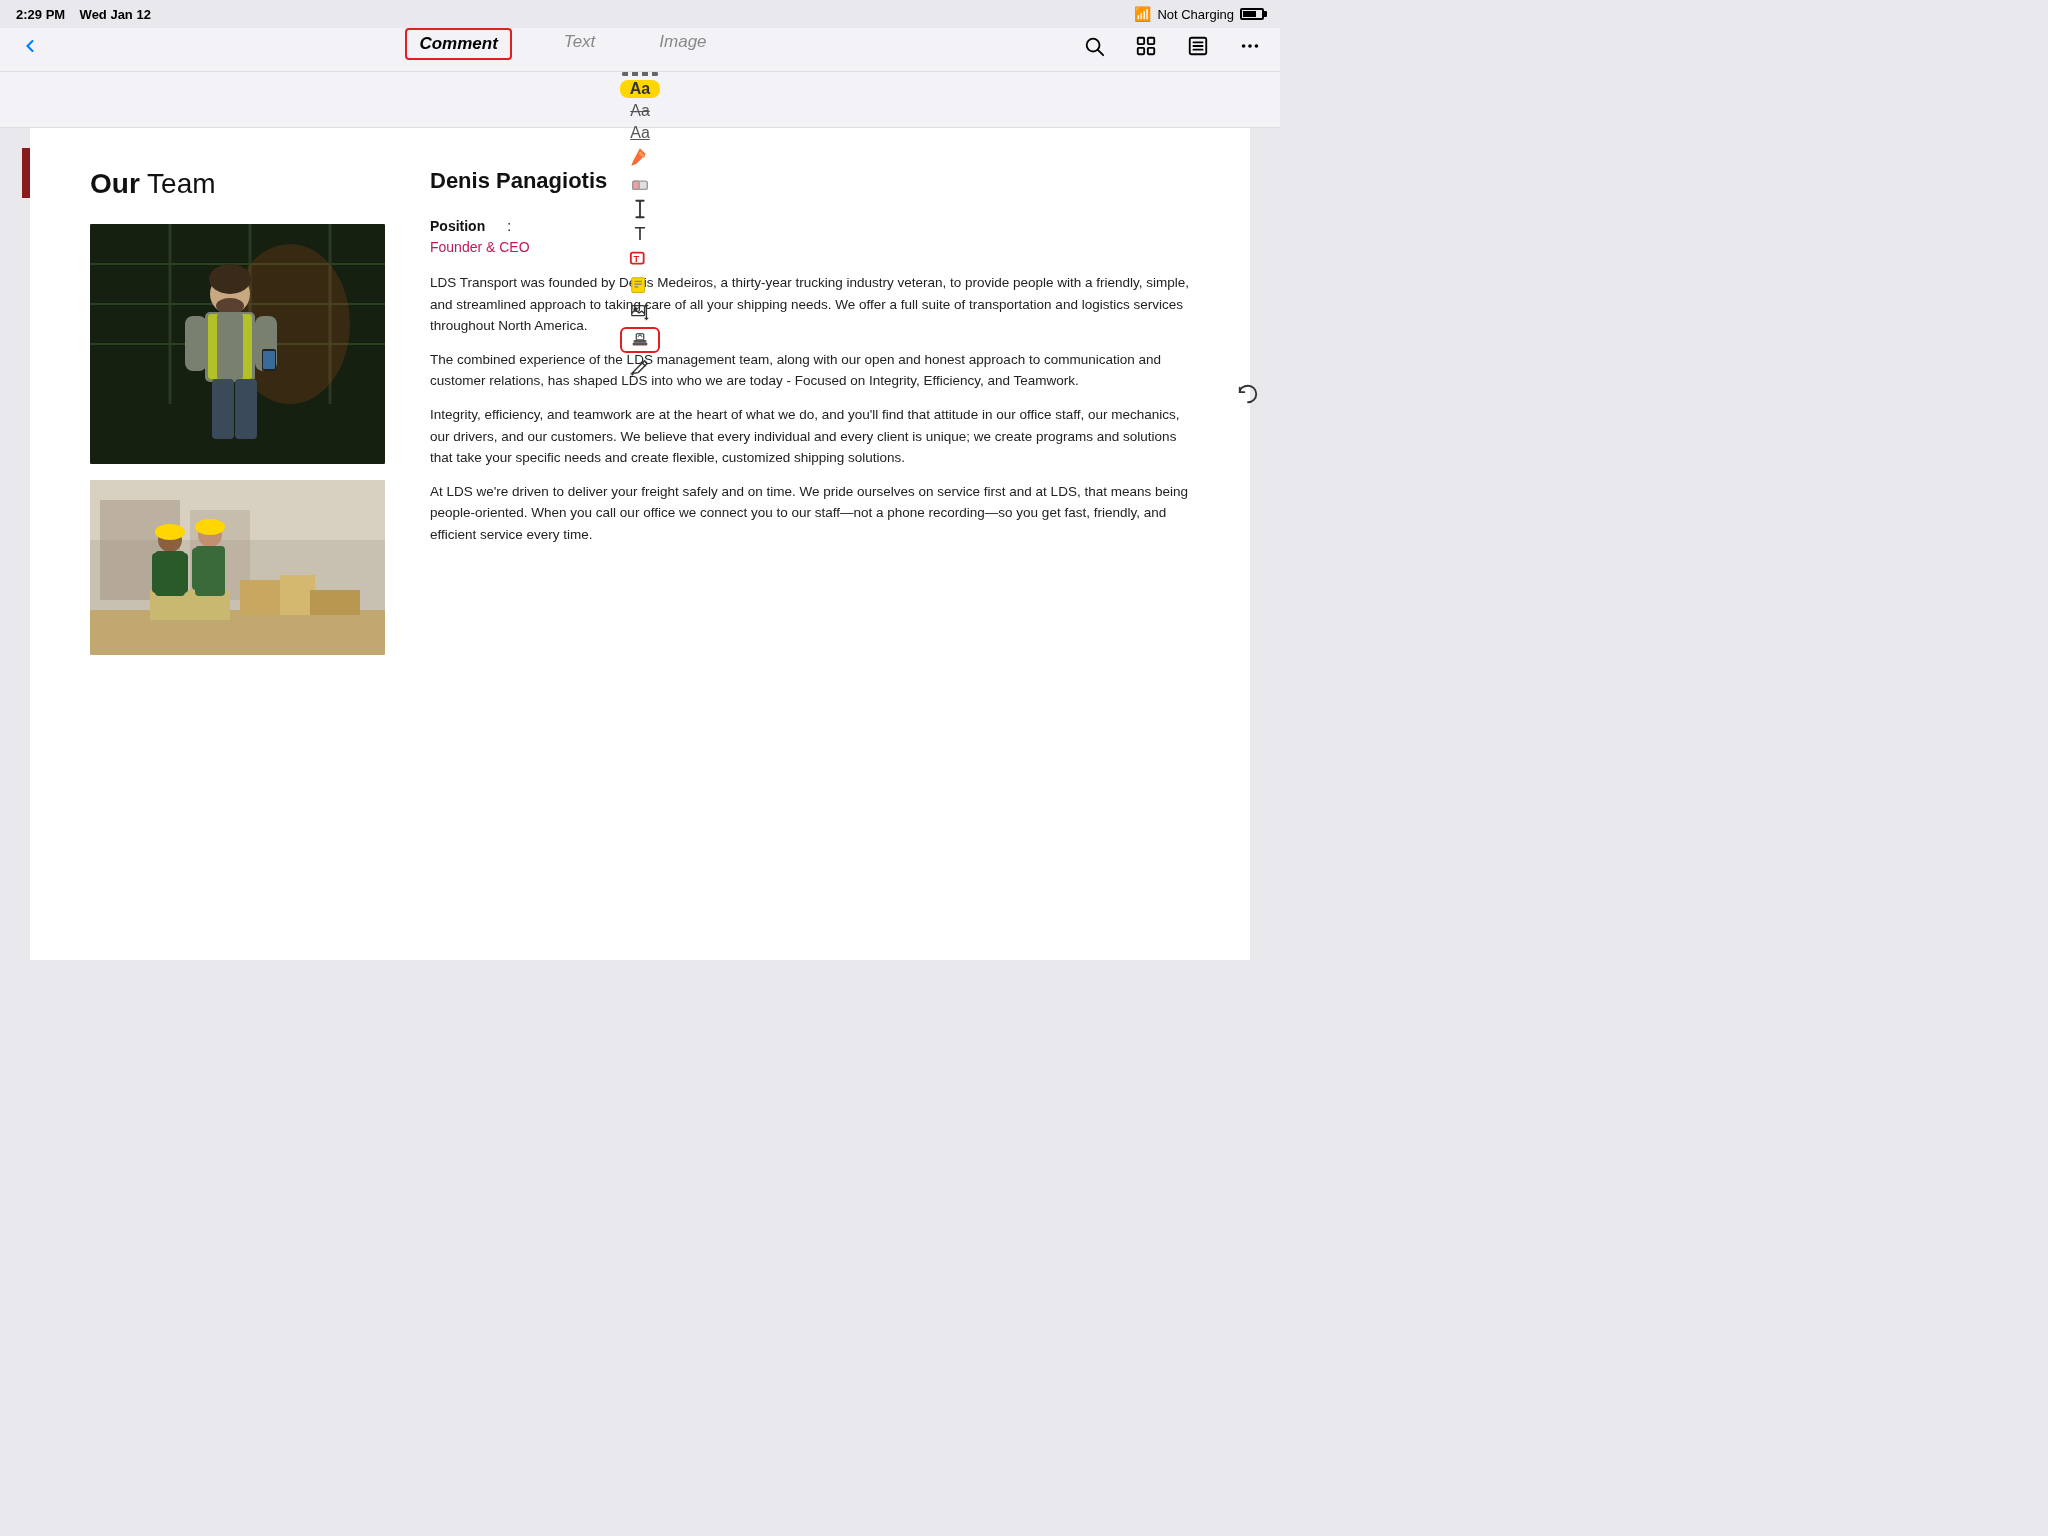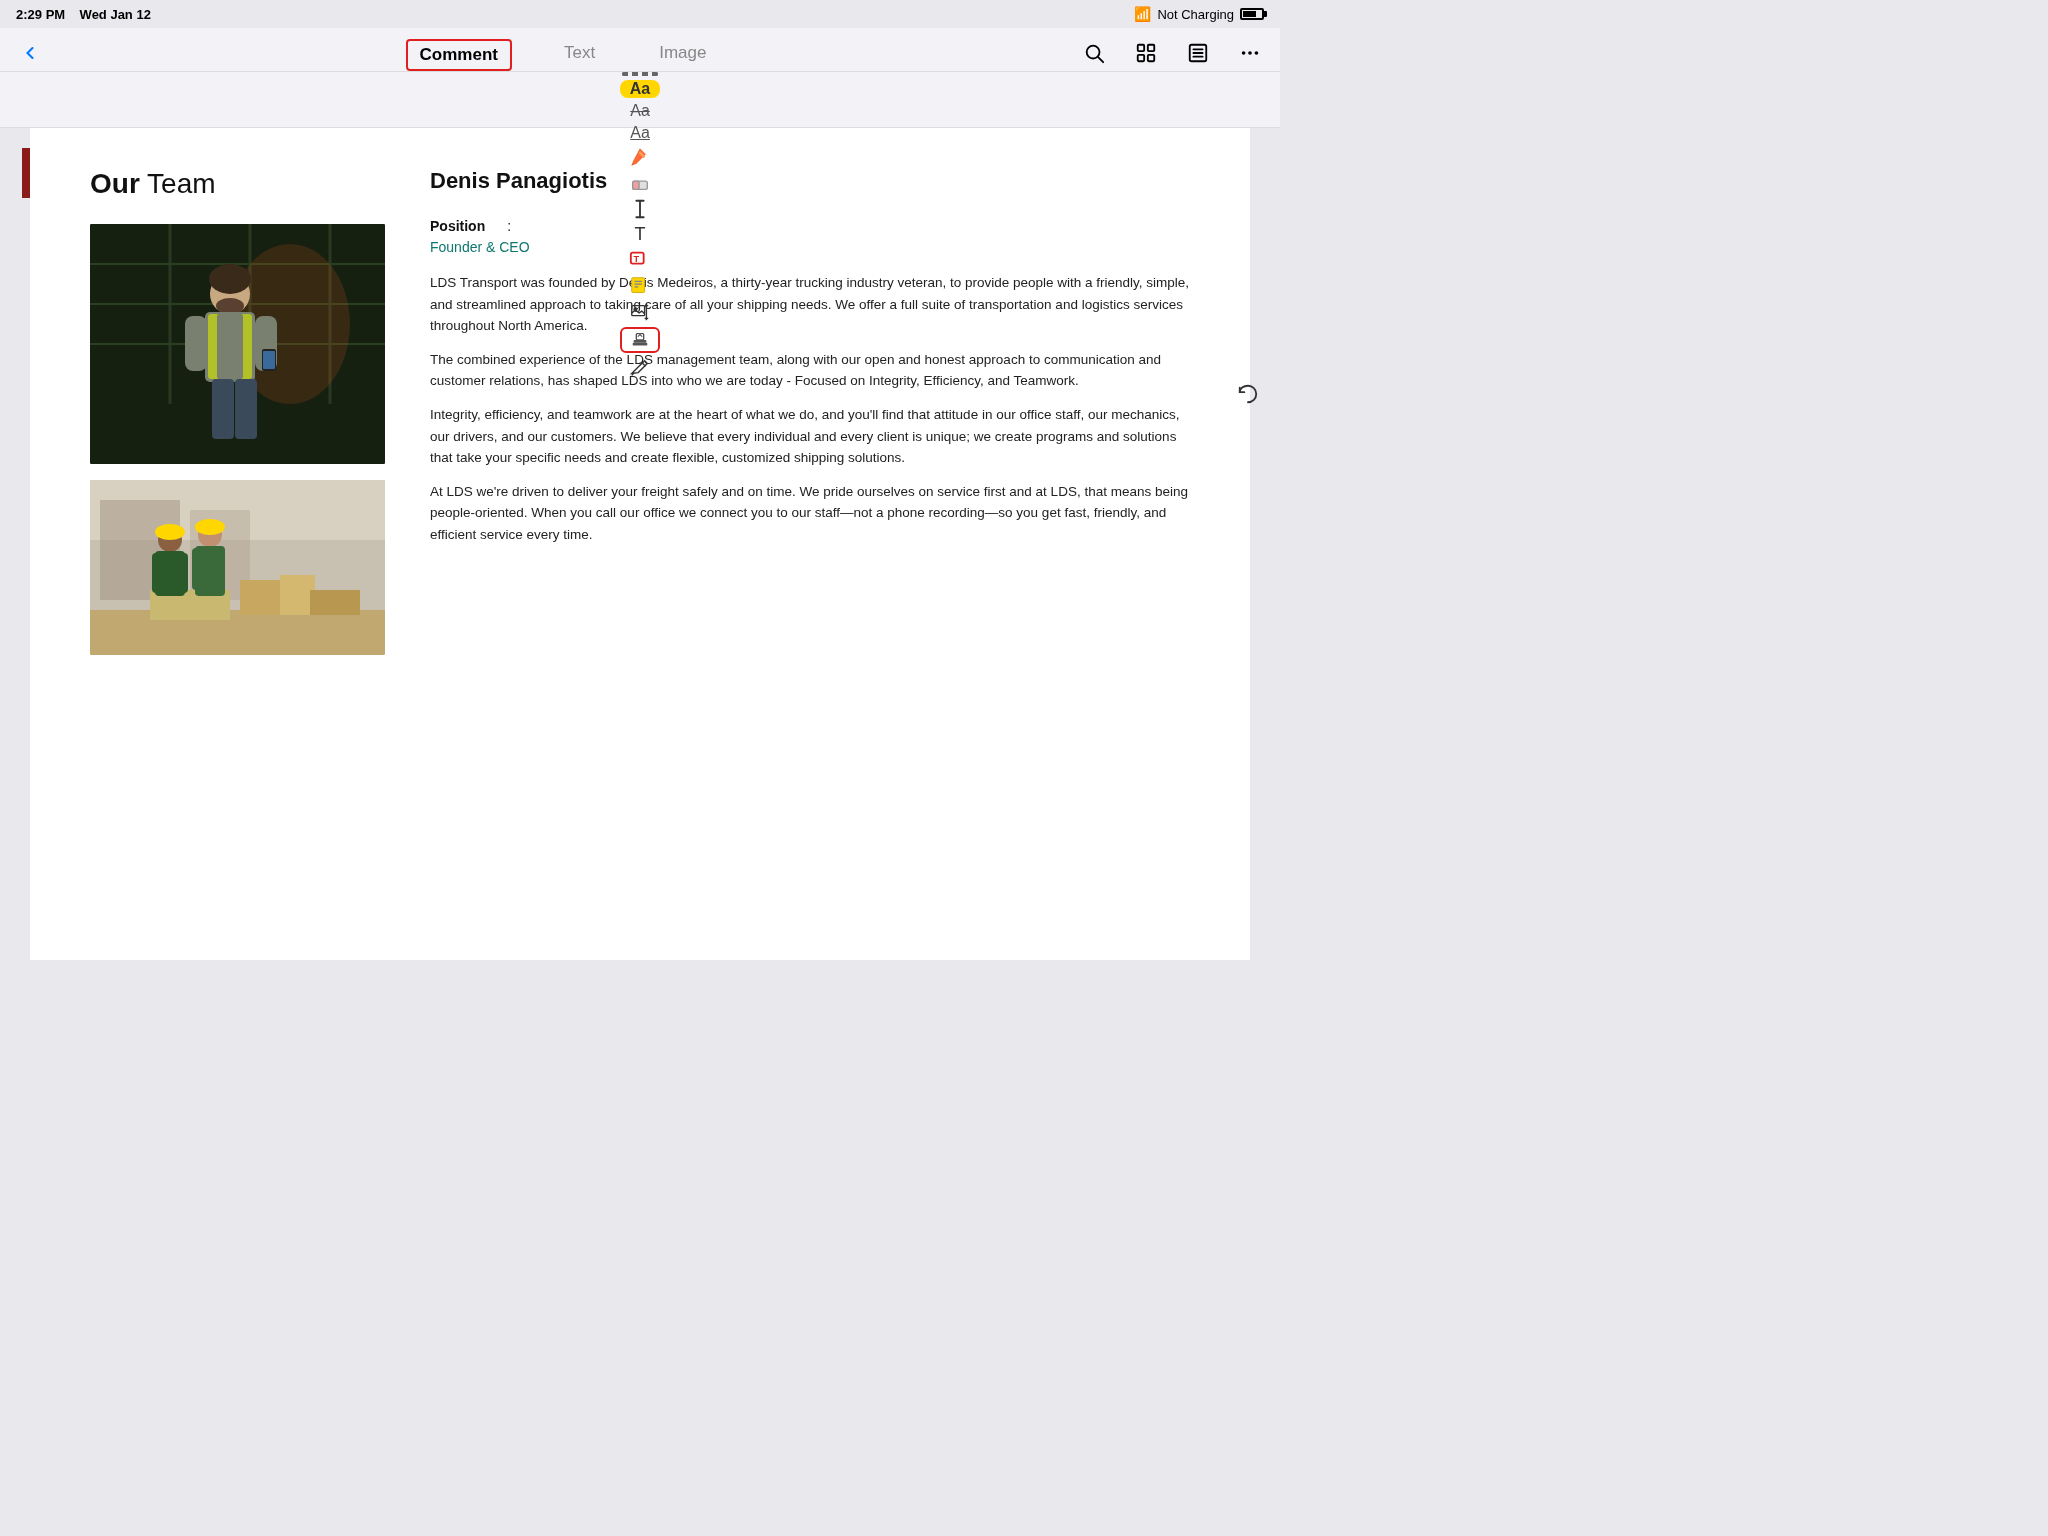--- a/index.html
+++ b/index.html
@@ -56,25 +56,26 @@
     }
     .battery-fill {
       background: #000;
       height: 100%;
       width: 70%;
     }
 
     
     .top-nav {
       display: flex;
-      align-items: flex-end;
+      align-items: flex-start;
       height: 44px;
       background: #f2f2f7;
       padding: 0 12px;
       border-bottom: 1px solid #ddd;
+      font-style: italic;
     }
     .back-btn {
       width: 36px;
       height: 36px;
       display: flex;
       align-items: center;
       justify-content: center;
       cursor: pointer;
     }
     .back-btn svg { width: 20px; height: 20px; }
@@ -246,21 +247,21 @@
       color: #111;
       margin-right: 22px;
     }
     .position-colon {
       font-size: 14px;
       color: #111;
       margin-right: 8px;
     }
     .position-value {
       font-size: 14px;
-      color: #0f766e;
+      color: #be185d;
     }
     .doc-body-text {
       font-size: 13.5px;
       line-height: 1.6;
       color: #222;
       margin-top: 16px;
     }
     .doc-body-text p {
       margin-bottom: 12px;
     }

